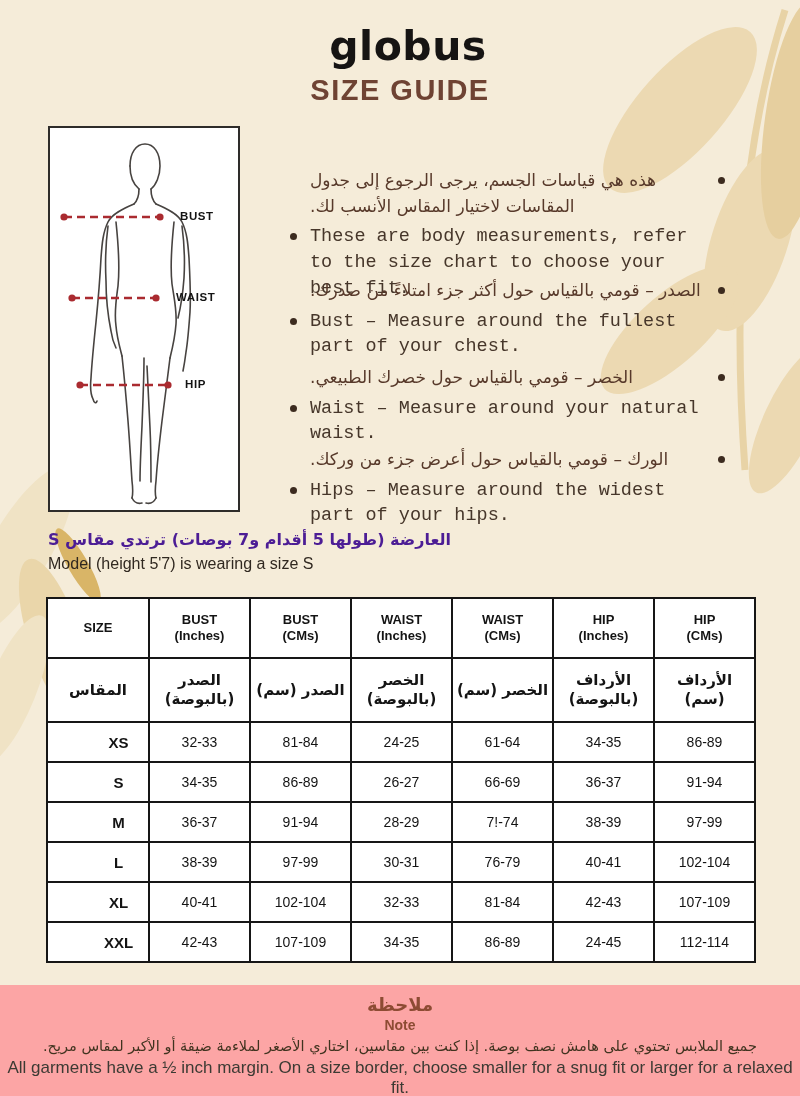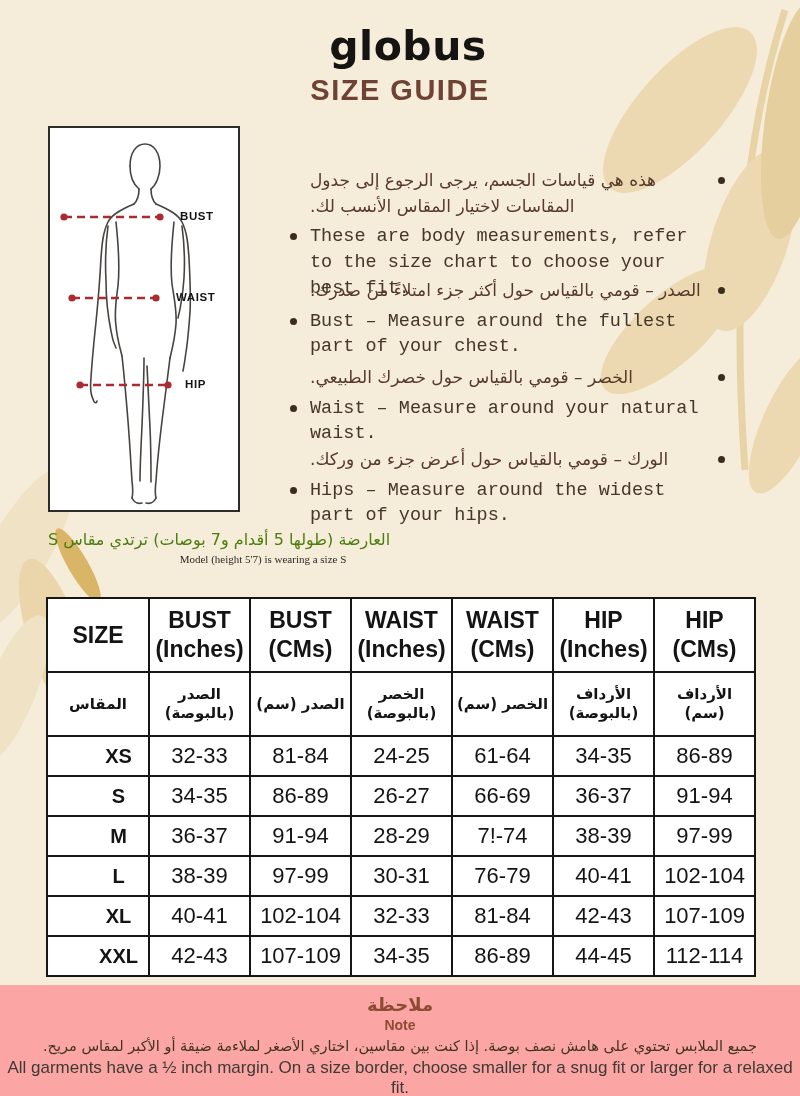--- a/index.html
+++ b/index.html
@@ -47,45 +47,44 @@
   .en-text{
     font-family:Liberation Mono, monospace;font-size:18.5px;line-height:1.4;
     color:#46362a;
   }
   .item.en{margin-top:5px;}
 
   
   .model-note{position:absolute;left:48px;top:528px;width:430px;}
   .model-ar{
     direction:rtl;text-align:left;font-family:"DejaVu Sans",sans-serif;
-    font-size:16px;color:#4d7c0f;line-height:1.5;
+    font-size:16px;color:#4c1d95;line-height:1.5;font-weight:bold;
   }
   .model-en{
-    font-family:Liberation Serif, serif;font-size:11px;color:#302820;
+    font-family:Liberation Sans, sans-serif;font-size:16px;color:#302820;
     line-height:1.45;
-    text-align:center;
   }
 
   
   .size-table{
     position:absolute;left:46px;top:597px;width:708px;
     border-collapse:collapse;table-layout:fixed;background:#ffffff;
   }
   .size-table th,.size-table td{
     border:2px solid #161616;text-align:center;vertical-align:middle;
     padding:0 2px;background:#ffffff;color:#141414;
   }
-  .size-table .h-en{height:74px;font-size:23px;font-weight:bold;line-height:1.25;}
+  .size-table .h-en{height:60px;font-size:13px;font-weight:bold;line-height:1.25;}
   .size-table .h-ar{height:64px;}
   .size-table .h-ar td{
     direction:rtl;font-family:"DejaVu Sans",sans-serif;
     font-size:15px;font-weight:bold;line-height:1.25;
   }
-  .size-table tbody td{height:38px;font-size:22px;font-family:"Liberation Sans",sans-serif;}
-  .size-table tbody td.size-col{font-weight:bold;font-size:20px;padding-left:43px;}
+  .size-table tbody td{height:38px;font-size:14px;font-family:"Liberation Sans",sans-serif;}
+  .size-table tbody td.size-col{font-weight:bold;font-size:15px;padding-left:43px;}
 
   
   .note-band{
     position:absolute;left:0;top:985px;width:800px;height:111px;
     background:#fca5a5;text-align:center;
   }
   .note-head-ar{
     margin-top:9px;font-family:"DejaVu Sans",sans-serif;font-weight:bold;
     font-size:18px;color:#8d4b33;direction:rtl;
   }
@@ -310,21 +309,21 @@
       <td>81-84</td>
       <td>42-43</td>
       <td>107-109</td>
     </tr>
     <tr>
       <td class="size-col">XXL</td>
       <td>42-43</td>
       <td>107-109</td>
       <td>34-35</td>
       <td>86-89</td>
-      <td>44-45</td>
+      <td>24-45</td>
       <td>112-114</td>
     </tr>
   </tbody>
 </table>
 
 <div class="note-band">
   <div class="note-head-ar">ملاحظة</div>
   <div class="note-head-en">Note</div>
   <div class="note-body-ar">جميع الملابس تحتوي على هامش نصف بوصة. إذا كنت بين مقاسين، اختاري الأصغر لملاءمة ضيقة أو الأكبر لمقاس مريح.</div>
   <div class="note-body-en">All garments have a ½ inch margin. On a size border, choose smaller for a snug fit or larger for a relaxed fit.</div>

